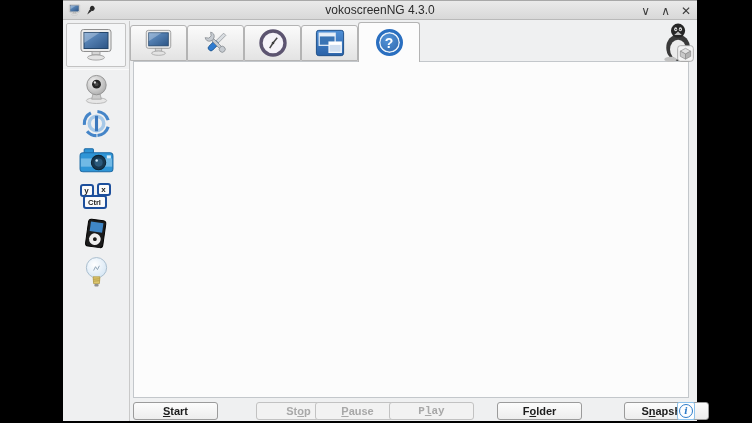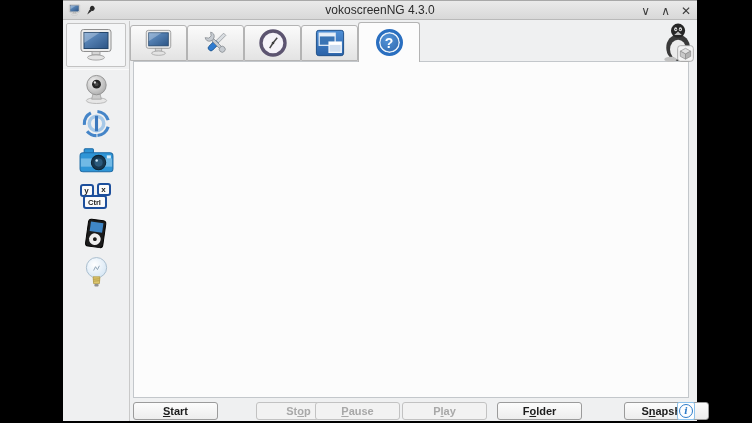--- a/index.html
+++ b/index.html
@@ -70,21 +70,21 @@
   #copyright-btn{position:absolute;left:348px;top:289px;transform:translateX(-50%);height:20px;padding:0 9px;white-space:nowrap;}
   #create-btn{position:absolute;left:348px;top:357px;transform:translateX(-50%);height:19px;padding:0 8px;white-space:nowrap;}
   .btn.disabled{color:#a6a6a6;border-color:#c9c9c9;background:#f4f4f4;}
   #saved-in{position:absolute;left:70px;top:381px;width:556px;text-align:center;font-size:11px;color:#2b2b2b;}
 
   
   .tool-btn{position:absolute;top:402px;width:85px;height:18px;font-weight:bold;font-size:11px;
     background:linear-gradient(#fcfcfc,#ededed);border:1px solid #9b9b9b;border-radius:3px;
     color:#1c1c1c;display:flex;align-items:center;justify-content:center;cursor:default;}
   .tool-btn.disabled{color:#a8a8a8;border-color:#c2c2c2;background:#f2f2f2;}
-  #btn-0{left:70px;}#btn-1{left:161px;margin-left:32px;}#btn-2{left:252px;}#btn-3{left:339px;}#btn-4{left:434px;}#btn-5{left:525px;margin-left:36px;}
+  #btn-0{left:70px;}#btn-1{left:161px;margin-left:32px;}#btn-2{left:252px;}#btn-3{left:326px;font-family:Liberation Mono, monospace;}#btn-4{left:434px;}#btn-5{left:525px;margin-left:36px;}
   .info-btn{position:absolute;left:614px;top:402px;width:18px;height:18px;background:#fdfeff;
     border:1px solid #8ec2ea;border-radius:2px;display:flex;align-items:center;justify-content:center;}
   .info-circle{width:14px;height:14px;border-radius:50%;border:1.5px solid #2e7cc9;
     display:flex;align-items:center;justify-content:center;}
   .info-circle span{color:#2e7cc9;font-size:9px;font-weight:bold;font-family:"DejaVu Serif",serif;font-style:italic;line-height:1;}
 
   
   #tux{position:absolute;left:599px;top:22px;z-index:5;}
   #tux-badge{position:absolute;left:614px;top:45px;z-index:6;}
 

